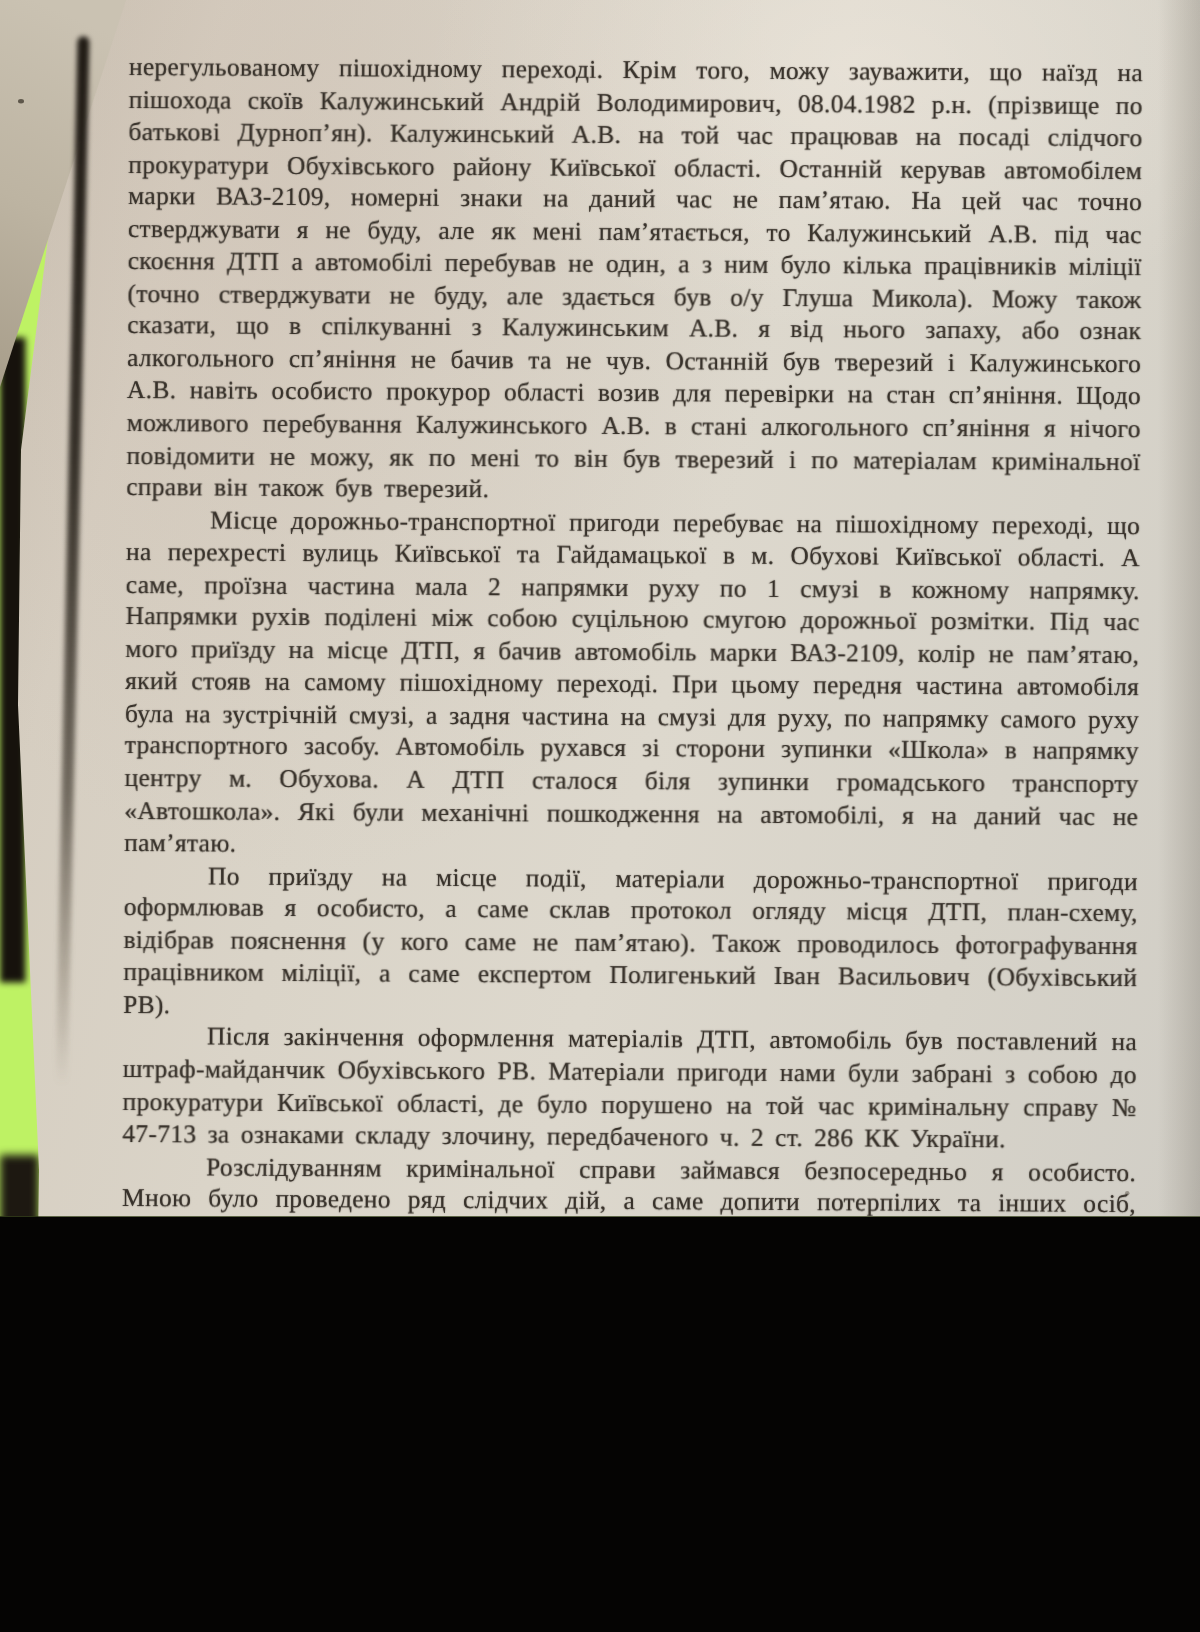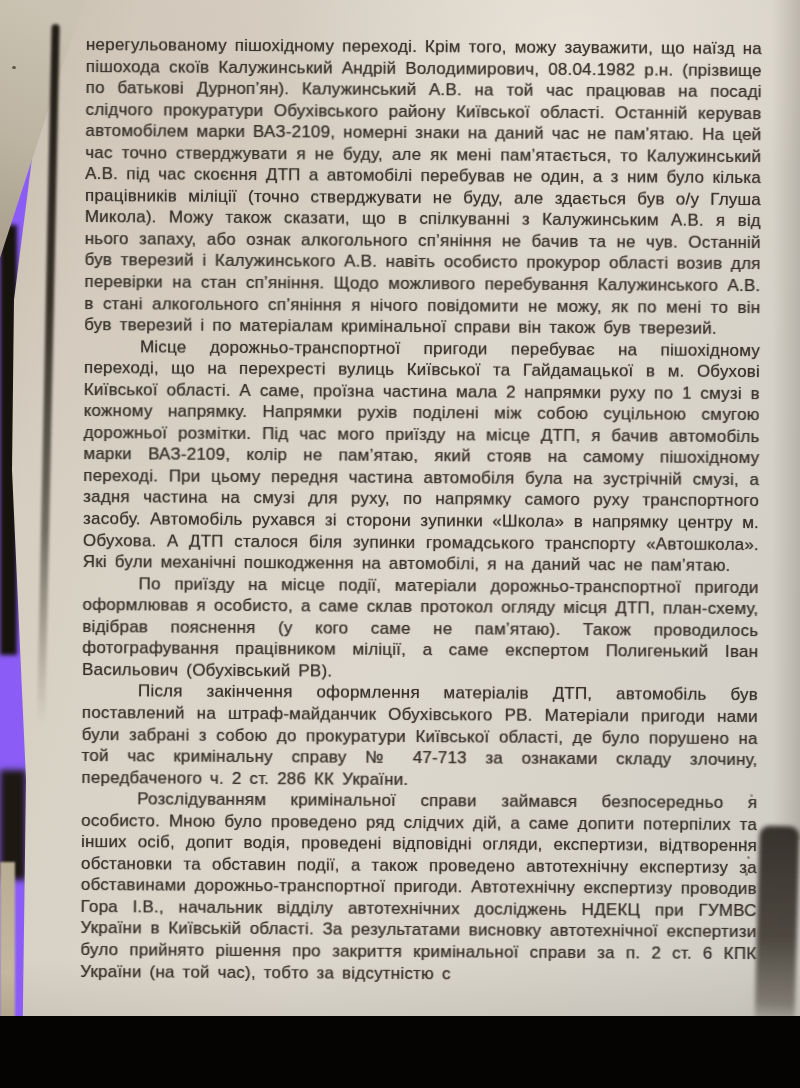--- a/index.html
+++ b/index.html
@@ -1,22 +1,22 @@
 <!DOCTYPE html>
 <html><head>
 <meta charset="utf-8">
 <style>
   html, body { margin: 0; padding: 0; background: #050403; }
   .photo {
     position: relative;
     width: 800px;
-    height: 1016px;
-    background: #8b5cf6;
+    height: 811px;
+    background: #bef264;
     overflow: hidden;
-    font-family: Liberation Sans, sans-serif;
+    font-family: Liberation Serif, serif;
   }
   .photo * { position: absolute; }
 
   
   .bg-dark-upper   { left: 0; top: 225px; width: 17px; height: 430px; background: #16120c; filter: blur(2px); }
   .bg-dark-lower   { left: 0; top: 770px; width: 26px; height: 110px; background: #1d1811; filter: blur(3px); }
   .bg-tan-strip    { left: 0; top: 862px; width: 15px; height: 185px; background: linear-gradient(#b9ae93, #c3b89d 60%, #a89d82); filter: blur(1px); }
 
   
   .page {

